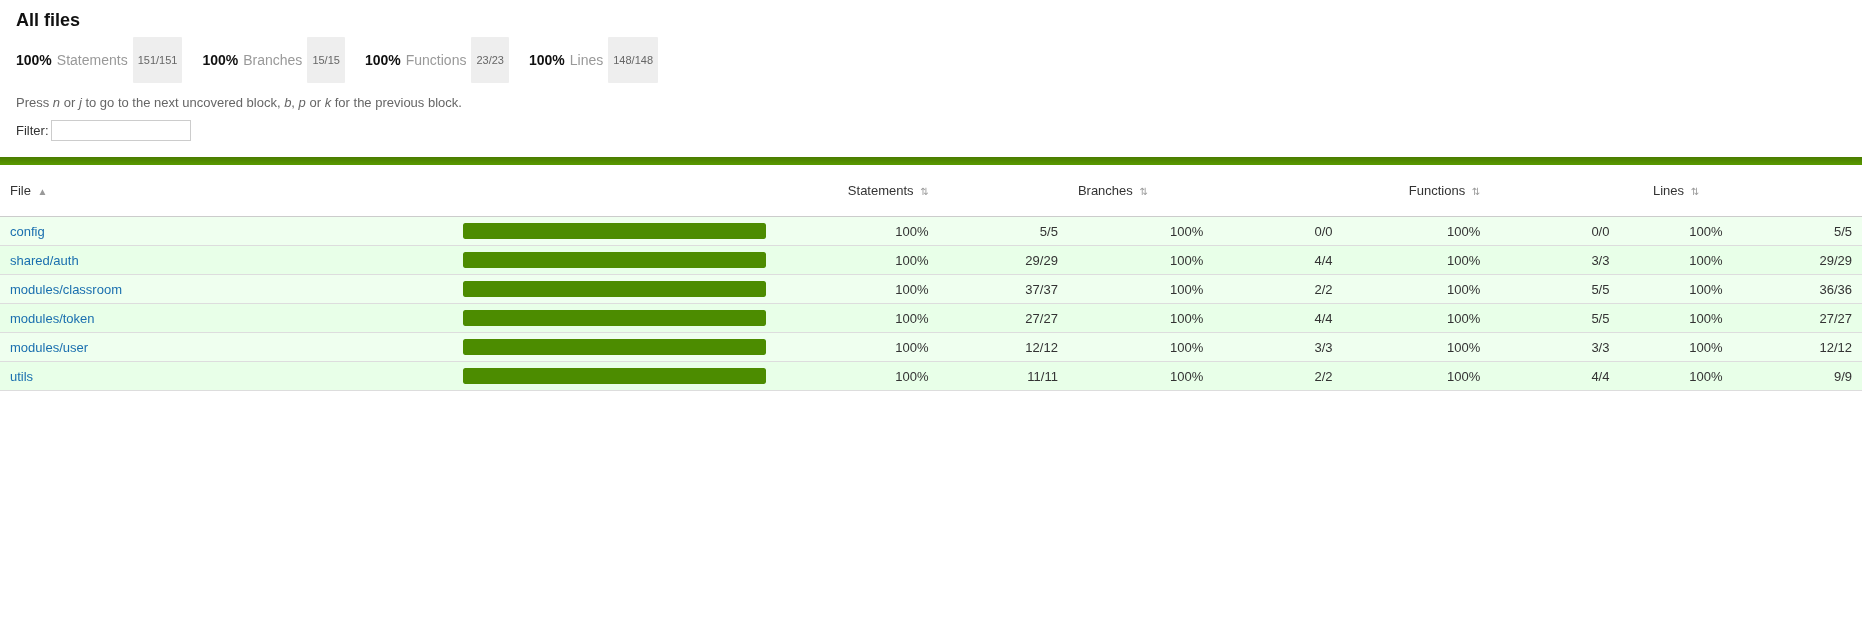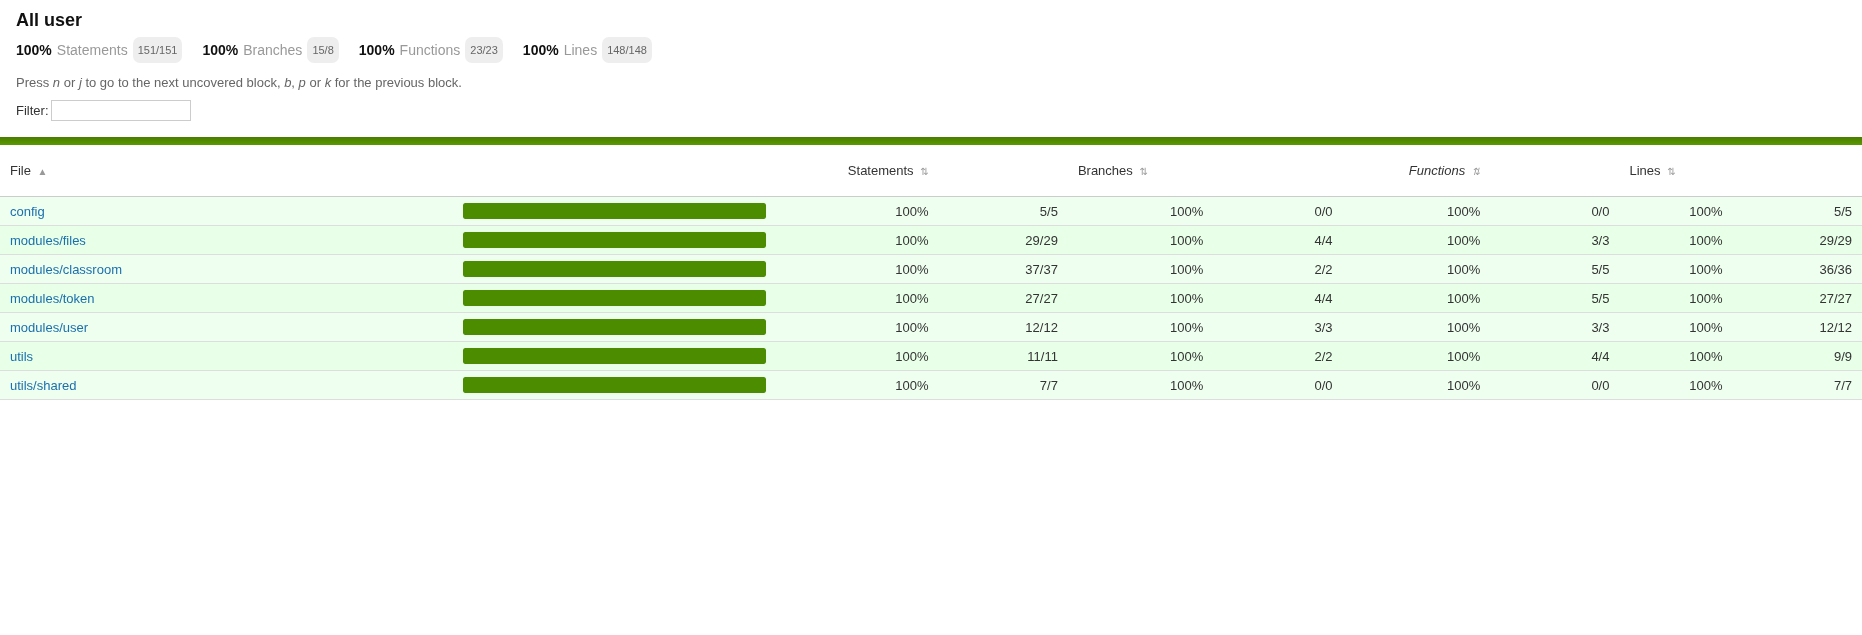--- a/index.html
+++ b/index.html
@@ -8,22 +8,22 @@
     .header-section { padding: 10px 16px 8px; }
     .page-title { font-size: 18px; font-weight: bold; color: #111; margin-bottom: 6px; }
     .coverage-summary { display: flex; gap: 20px; margin-bottom: 12px; flex-wrap: wrap; }
     .coverage-item { display: flex; align-items: center; gap: 5px; }
     .coverage-pct { font-size: 14px; font-weight: bold; color: #111; }
     .coverage-label { color: #999; font-size: 14px; }
     .coverage-badge {
       background: #eee;
       color: #666;
       font-size: 11px;
-      padding: 7px 5px;
-      border-radius: 7px;
+      padding: 17px 5px;
+      border-radius: 1px;
     }
     .hint-text { color: #666; font-size: 13px; margin-bottom: 10px; }
     .hint-text em { font-style: italic; font-weight: normal; }
     .filter-row { display: flex; align-items: center; gap: 2px; margin-bottom: 8px; }
     .filter-label { color: #333; font-size: 13px; }
     .filter-input {
       border: 1px solid #ccc;
       padding: 2px 6px;
       font-size: 13px;
       width: 140px;
@@ -79,32 +79,32 @@
     .progress-bar-fill {
       background: #4c8c00;
       height: 100%;
       border-radius: 2px;
     }
   </style>
 </head>
 <body>
 
 <div class="header-section">
-  <div class="page-title">All user</div>
+  <div class="page-title">All files</div>
 
   <div class="coverage-summary">
     <div class="coverage-item">
       <span class="coverage-pct">100%</span>
       <span class="coverage-label">Statements</span>
       <span class="coverage-badge">151/151</span>
     </div>
     <div class="coverage-item">
       <span class="coverage-pct">100%</span>
       <span class="coverage-label">Branches</span>
-      <span class="coverage-badge">15/8</span>
+      <span class="coverage-badge">15/15</span>
     </div>
     <div class="coverage-item">
       <span class="coverage-pct">100%</span>
       <span class="coverage-label">Functions</span>
       <span class="coverage-badge">23/23</span>
     </div>
     <div class="coverage-item">
       <span class="coverage-pct">100%</span>
       <span class="coverage-label">Lines</span>
       <span class="coverage-badge">148/148</span>
@@ -131,25 +131,25 @@
       </th>
       <th style="width:200px;"></th>
       <th style="text-align:right; cursor:pointer; width:70px;">
         Statements <span class="sort-icon">⇅</span>
       </th>
       <th style="text-align:right; width:80px;"></th>
       <th style="text-align:left; cursor:pointer; width:70px;">
         Branches <span class="sort-icon">⇅</span>
       </th>
       <th style="text-align:right; width:80px;"></th>
-      <th style="text-align:right; cursor:pointer; width:70px;font-style:italic;">
+      <th style="text-align:right; cursor:pointer; width:70px;">
         Functions <span class="sort-icon">⇅</span>
       </th>
       <th style="text-align:right; width:80px;"></th>
-      <th style="text-align:left; cursor:pointer; width:70px;margin-top:48px;">
+      <th style="text-align:center; cursor:pointer; width:70px;margin-top:48px;">
         Lines <span class="sort-icon">⇅</span>
       </th>
       <th style="text-align:right; width:80px;"></th>
     </tr>
   </thead>
   <tbody id="table-body">
   <tr>
         <td><a href="#" class="file-link">config</a></td>
         <td style="width: 200px; padding: 6px 10px;">
           <div class="progress-bar-bg">
@@ -159,21 +159,21 @@
         <td class="numeric" style="text-align: right;">100%</td>
         <td class="numeric" style="text-align: right;">5/5</td>
         <td class="numeric" style="text-align: right;">100%</td>
         <td class="numeric" style="text-align: right;">0/0</td>
         <td class="numeric" style="text-align: right;">100%</td>
         <td class="numeric" style="text-align: right;">0/0</td>
         <td class="numeric" style="text-align: right;">100%</td>
         <td class="numeric" style="text-align: right;">5/5</td>
       </tr>
       <tr>
-        <td><a href="#" class="file-link">modules/files</a></td>
+        <td><a href="#" class="file-link">shared/auth</a></td>
         <td style="width: 200px; padding: 6px 10px;">
           <div class="progress-bar-bg">
             <div class="progress-bar-fill" style="width: 100%;"></div>
           </div>
         </td>
         <td class="numeric" style="text-align: right;">100%</td>
         <td class="numeric" style="text-align: right;">29/29</td>
         <td class="numeric" style="text-align: right;">100%</td>
         <td class="numeric" style="text-align: right;">4/4</td>
         <td class="numeric" style="text-align: right;">100%</td>
@@ -237,31 +237,15 @@
           </div>
         </td>
         <td class="numeric" style="text-align: right;">100%</td>
         <td class="numeric" style="">11/11</td>
         <td class="numeric" style="text-align: right;">100%</td>
         <td class="numeric" style="text-align: right;">2/2</td>
         <td class="numeric" style="text-align: right;">100%</td>
         <td class="numeric" style="text-align: right;">4/4</td>
         <td class="numeric" style="text-align: right;">100%</td>
         <td class="numeric" style="text-align: right;">9/9</td>
-      </tr>
-      <tr>
-        <td><a href="#" class="file-link">utils/shared</a></td>
-        <td style="width: 200px; padding: 6px 10px;">
-          <div class="progress-bar-bg">
-            <div class="progress-bar-fill" style="width: 100%;"></div>
-          </div>
-        </td>
-        <td class="numeric" style="text-align: right;">100%</td>
-        <td class="numeric" style="text-align: right;">7/7</td>
-        <td class="numeric" style="text-align: right;">100%</td>
-        <td class="numeric" style="text-align: right;">0/0</td>
-        <td class="numeric" style="text-align: right;">100%</td>
-        <td class="numeric" style="text-align: right;">0/0</td>
-        <td class="numeric" style="text-align: right;">100%</td>
-        <td class="numeric" style="text-align: right;">7/7</td>
       </tr>
     </tbody>
 </table>
 
 </body></html>

